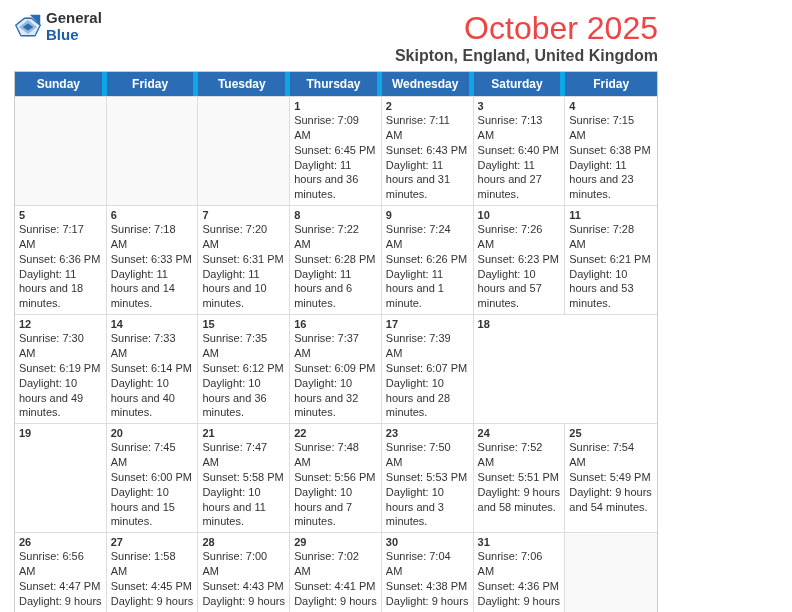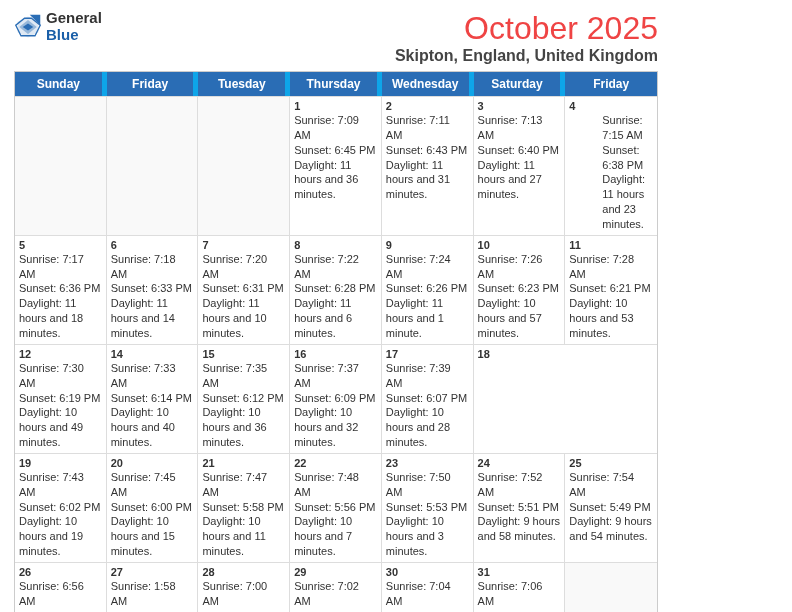--- a/index.html
+++ b/index.html
@@ -164,21 +164,21 @@
 Daylight: 11 hours and 31 minutes.</div>
           </div>
           <div class="cal-cell">
             <div class="day-num">3</div>
             <div class="cell-text" style="white-space: pre-line;">Sunrise: 7:13 AM
 Sunset: 6:40 PM
 Daylight: 11 hours and 27 minutes.</div>
           </div>
           <div class="cal-cell">
             <div class="day-num">4</div>
-            <div class="cell-text" style="white-space: pre-line; margin-left: 33px;">Sunrise: 7:15 AM
+            <div class="cell-text" style="white-space: pre-line;">Sunrise: 7:15 AM
 Sunset: 6:38 PM
 Daylight: 11 hours and 23 minutes.</div>
           </div>
         </div>
         <div class="cal-row">
           <div class="cal-cell">
             <div class="day-num">5</div>
             <div class="cell-text" style="white-space: pre-line;">Sunrise: 7:17 AM
 Sunset: 6:36 PM
 Daylight: 11 hours and 18 minutes.</div>
@@ -251,23 +251,20 @@
 Sunset: 6:07 PM
 Daylight: 10 hours and 28 minutes.</div>
           </div>
           <div class="cal-cell">
             <div class="day-num">18</div>
           </div>
         </div>
         <div class="cal-row">
           <div class="cal-cell">
             <div class="day-num">19</div>
-            <div class="cell-text" style="white-space: pre-line;">Sunrise: 7:43 AM
-Sunset: 6:02 PM
-Daylight: 10 hours and 19 minutes.</div>
           </div>
           <div class="cal-cell">
             <div class="day-num">20</div>
             <div class="cell-text" style="white-space: pre-line;">Sunrise: 7:45 AM
 Sunset: 6:00 PM
 Daylight: 10 hours and 15 minutes.</div>
           </div>
           <div class="cal-cell">
             <div class="day-num">21</div>
             <div class="cell-text" style="white-space: pre-line;">Sunrise: 7:47 AM

